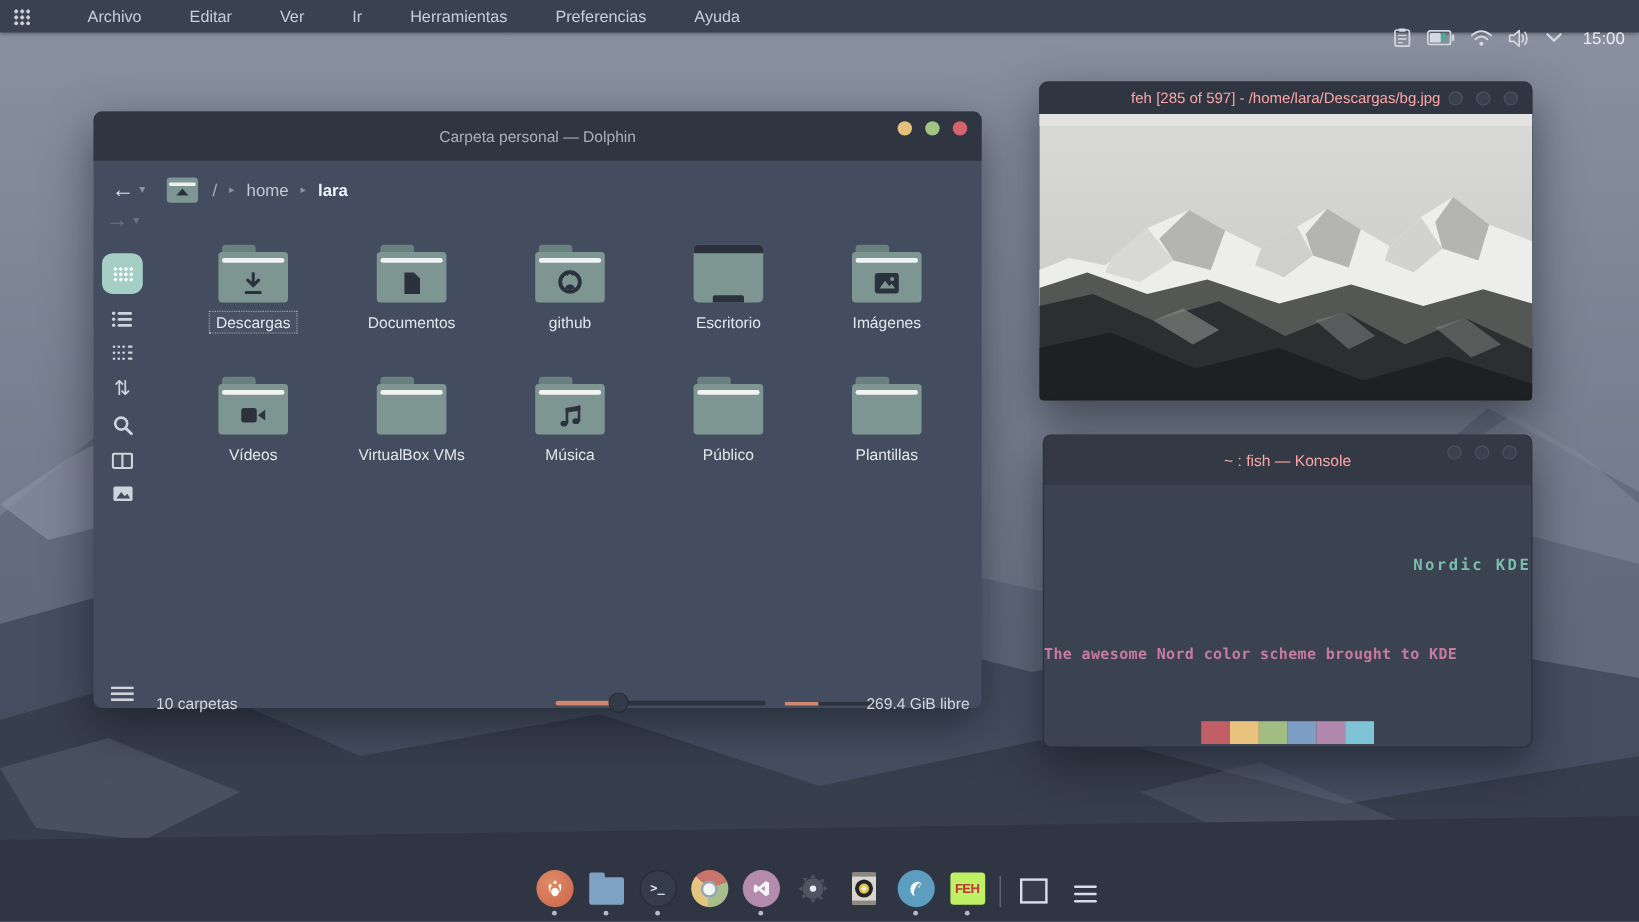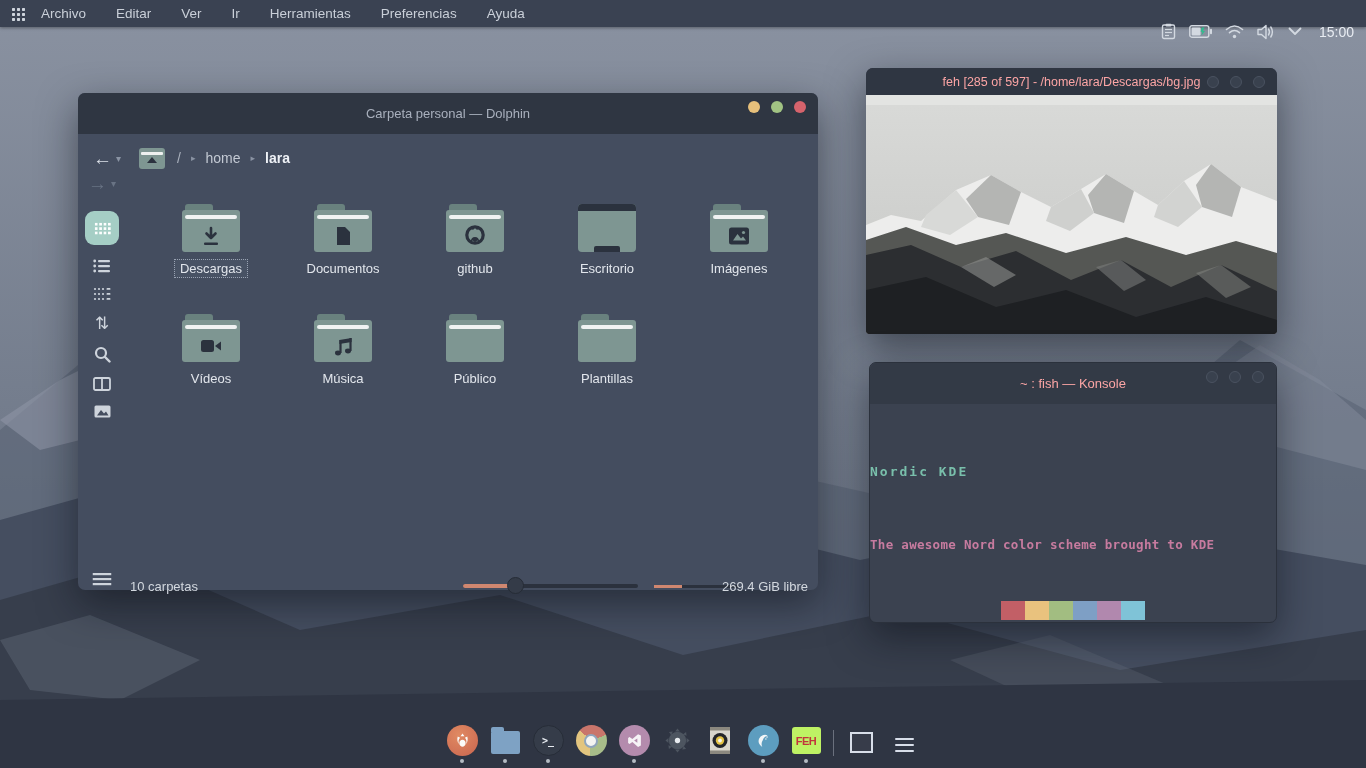--- a/index.html
+++ b/index.html
@@ -8,21 +8,21 @@
   .screen { position:absolute; inset:0; width:1366px; height:768px; overflow:hidden; }
   svg.wall { position:absolute; inset:0; }
 
   
   .topbar { position:absolute; left:0; top:0; width:1366px; height:27px;
             background:#3a4252; display:flex; align-items:center; z-index:50;
             box-shadow:0 1px 3px rgba(0,0,0,.35); }
   .appgrid { width:14px; height:14px; margin:0 16px 0 11px;
              background-image:radial-gradient(#cfd5dd 1.4px, transparent 1.5px);
              background-size:5px 5px; cursor:pointer; }
-  .menus { display:flex; gap:30px; }
+  .menus { display:flex; gap:40px;margin-left:32px; }
   .menus span { color:#c9cfd8; font-size:13.5px; cursor:pointer; }
   .tray { margin-left:auto; display:flex; align-items:center; gap:13px; padding-right:12px;margin-top:36px; }
   .tray svg { display:block; }
   .clock { color:#e8ecf2; font-size:14px; margin-left:4px; }
 
   
   .win { position:absolute; border-radius:7px; box-shadow:0 14px 38px rgba(10,14,22,.5); }
   .titlebar { height:41px; background:#2f3642; border-radius:7px 7px 0 0;
               display:flex; align-items:center; justify-content:center; position:relative; }
   .titlebar .title { font-size:13px; color:#a9b0bd; }
@@ -90,21 +90,21 @@
   .capfill { position:absolute; left:0; top:0; bottom:0; width:28px; background:#d08770; }
   .stat-free { position:absolute; right:10px; font-size:13px; color:#d3d8df; }
 
   
   .feh { left:866px; top:68px; width:411px; height:266px; background:#343b47; }
   .feh .imgarea { width:411px; height:239px; overflow:hidden; border-radius:0 0 4px 4px; }
 
   
   .konsole { left:869px; top:362px; width:408px; height:261px; background:#3b4250; border:1px solid #2b313c; }
   .kbody { position:relative; height:232px; font-family:"DejaVu Sans Mono", monospace; }
-  .kheading { position:absolute; top:60px; width:100%; text-align:left; color:#79bfab;
+  .kheading { position:absolute; top:60px; width:100%; text-align:right; color:#79bfab;
               font-weight:bold; font-size:13px; letter-spacing:2px; }
   .ksub { position:absolute; top:133px; width:100%; text-align:left; color:#c77b9f;
           font-weight:bold; font-size:12.5px; letter-spacing:.3px; }
   .kpalette { position:absolute; top:197px; left:50%; transform:translateX(-50%); display:flex; }
   .kswatch { width:24px; height:19px; }
 
   
   .dock { position:absolute; left:0; right:0; bottom:0; height:46px; display:flex;
           justify-content:center; align-items:flex-start; gap:11px; padding-top:3px; z-index:40; }
   .ditem { width:32px; display:flex; flex-direction:column; align-items:center; cursor:pointer; }
@@ -362,20 +362,28 @@
             <div class="fglyph">
               <svg width="26" height="20" viewBox="0 0 26 20">
                   <rect x="3" y="4" width="13" height="12" rx="2.5" fill="#2b323e"></rect>
                   <polygon points="17,10 23,5.5 23,14.5" fill="#2b323e"></polygon>
                 </svg>
             </div>
           </div>
           <div class="flabel">Vídeos</div>
         </div>
 
+        <div class="fcell">
+          <div class="ficon">
+            <div class="ftab"></div>
+              <div class="fbody"></div>
+              <div class="fstripe"></div>
+          </div>
+          <div class="flabel">VirtualBox VMs</div>
+        </div>
 
         <div class="fcell">
           <div class="ficon">
             <div class="ftab"></div>
               <div class="fbody"></div>
               <div class="fstripe"></div>
             <div class="fglyph">
               <svg width="22" height="24" viewBox="0 0 22 24">
                 <ellipse cx="6" cy="19" rx="3" ry="2.4" fill="#2b323e"></ellipse>
                   <ellipse cx="16" cy="17" rx="3" ry="2.4" fill="#2b323e"></ellipse>

